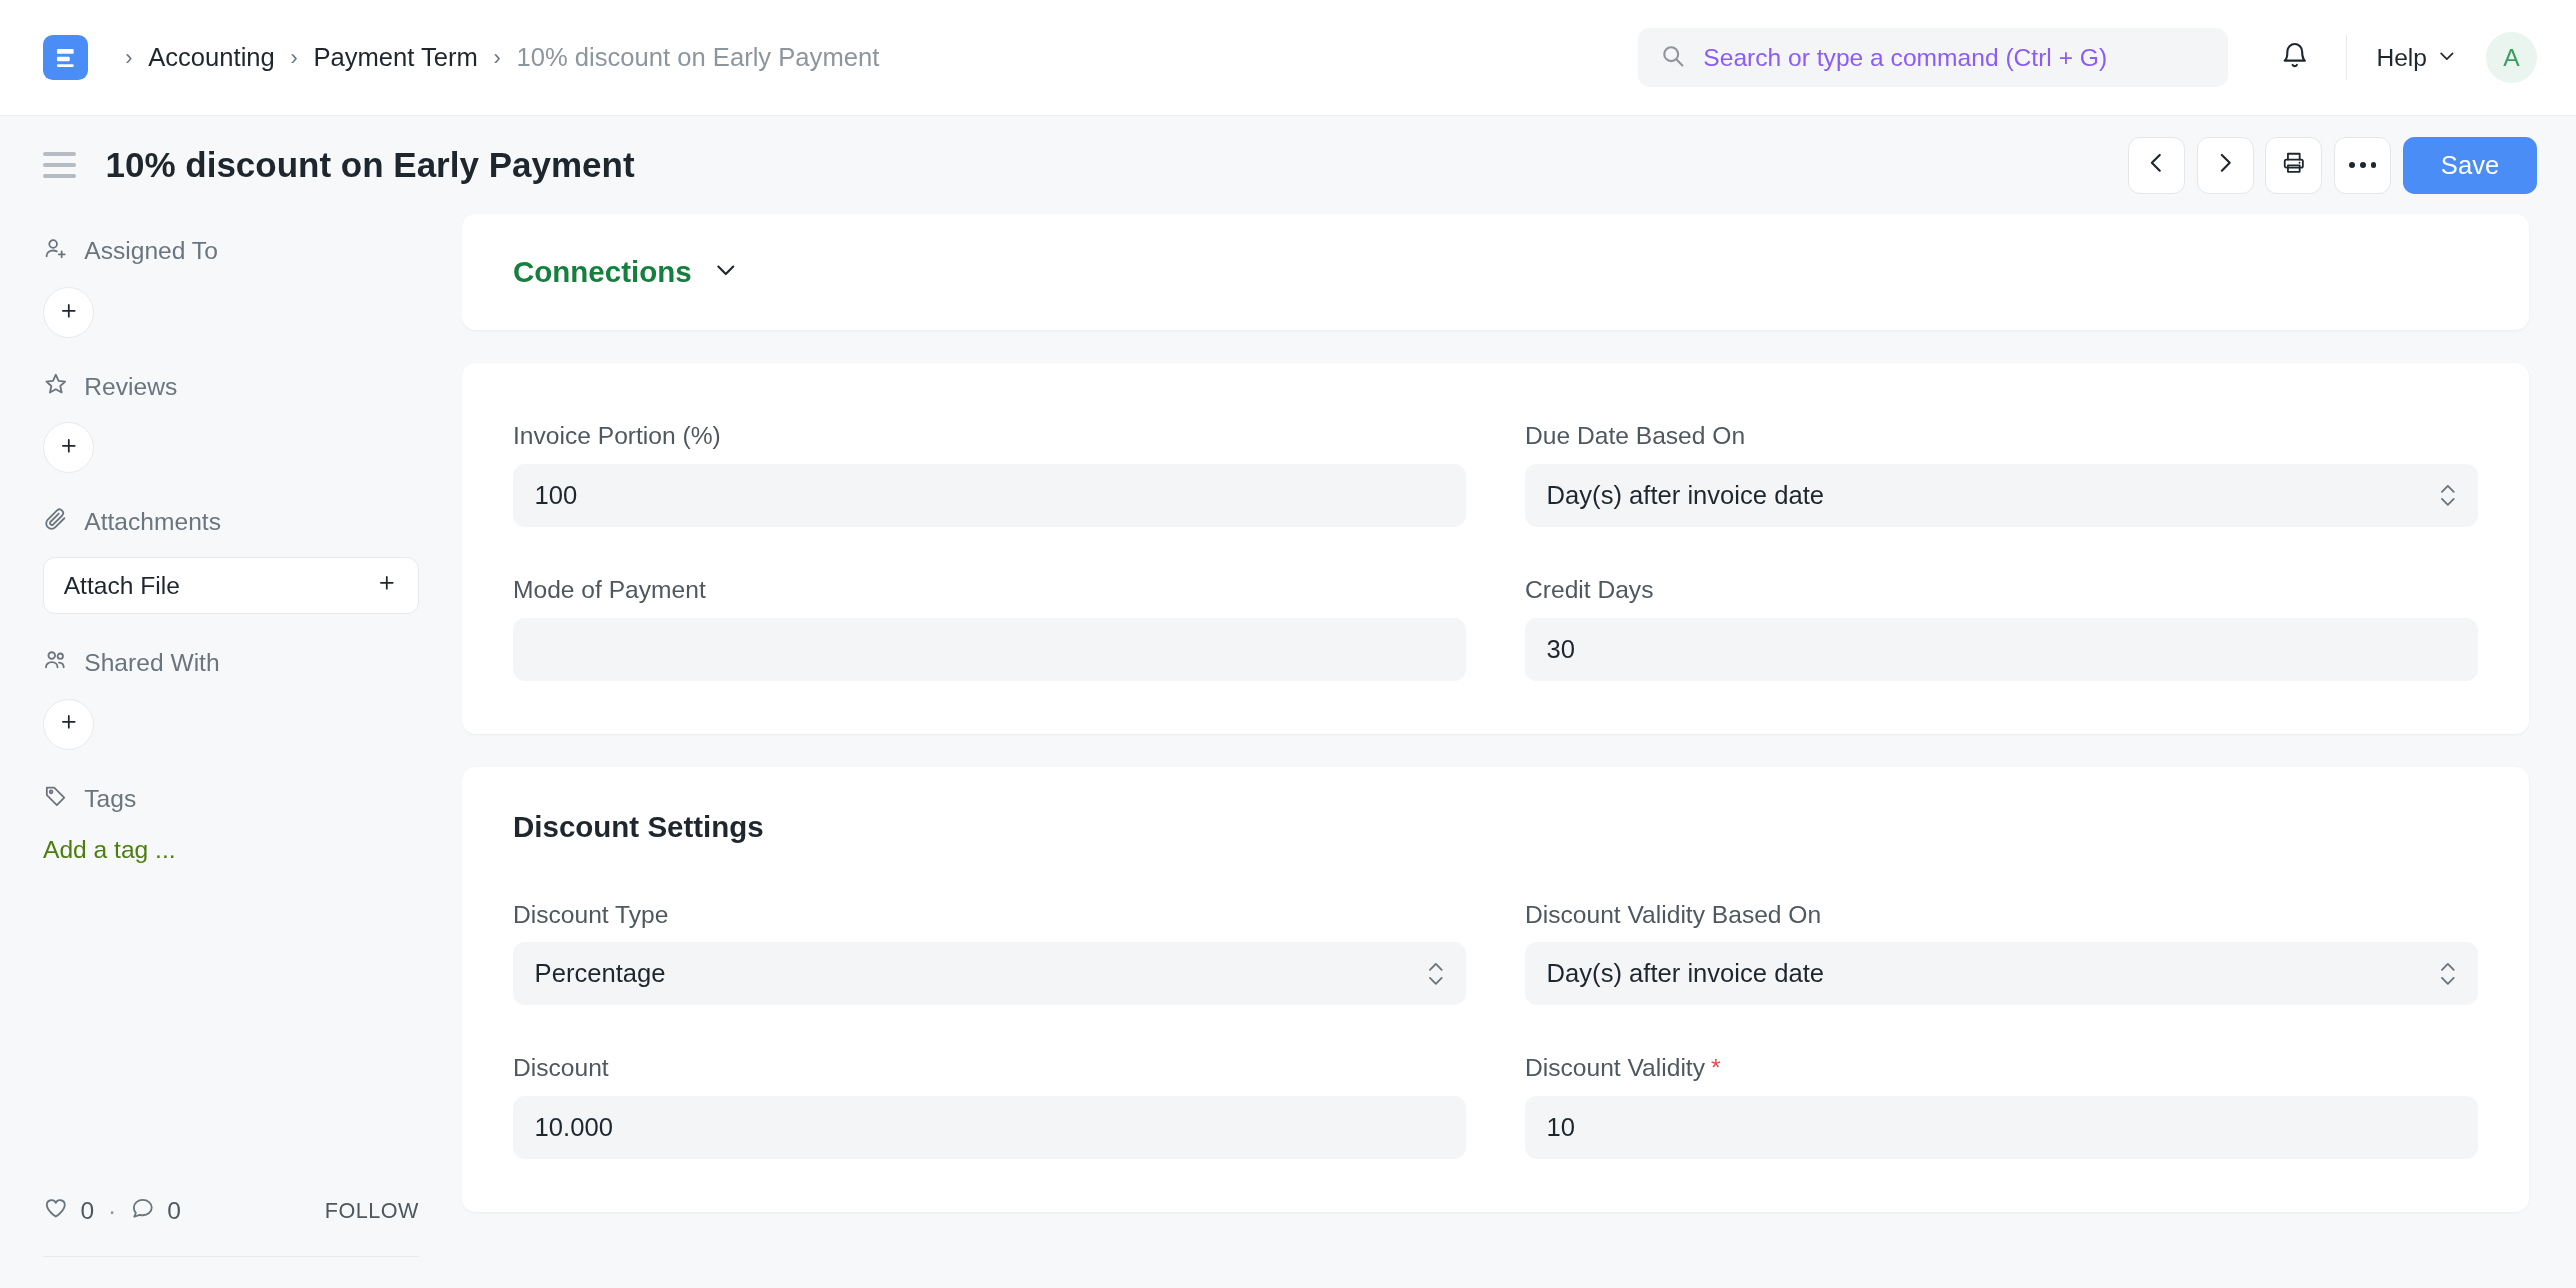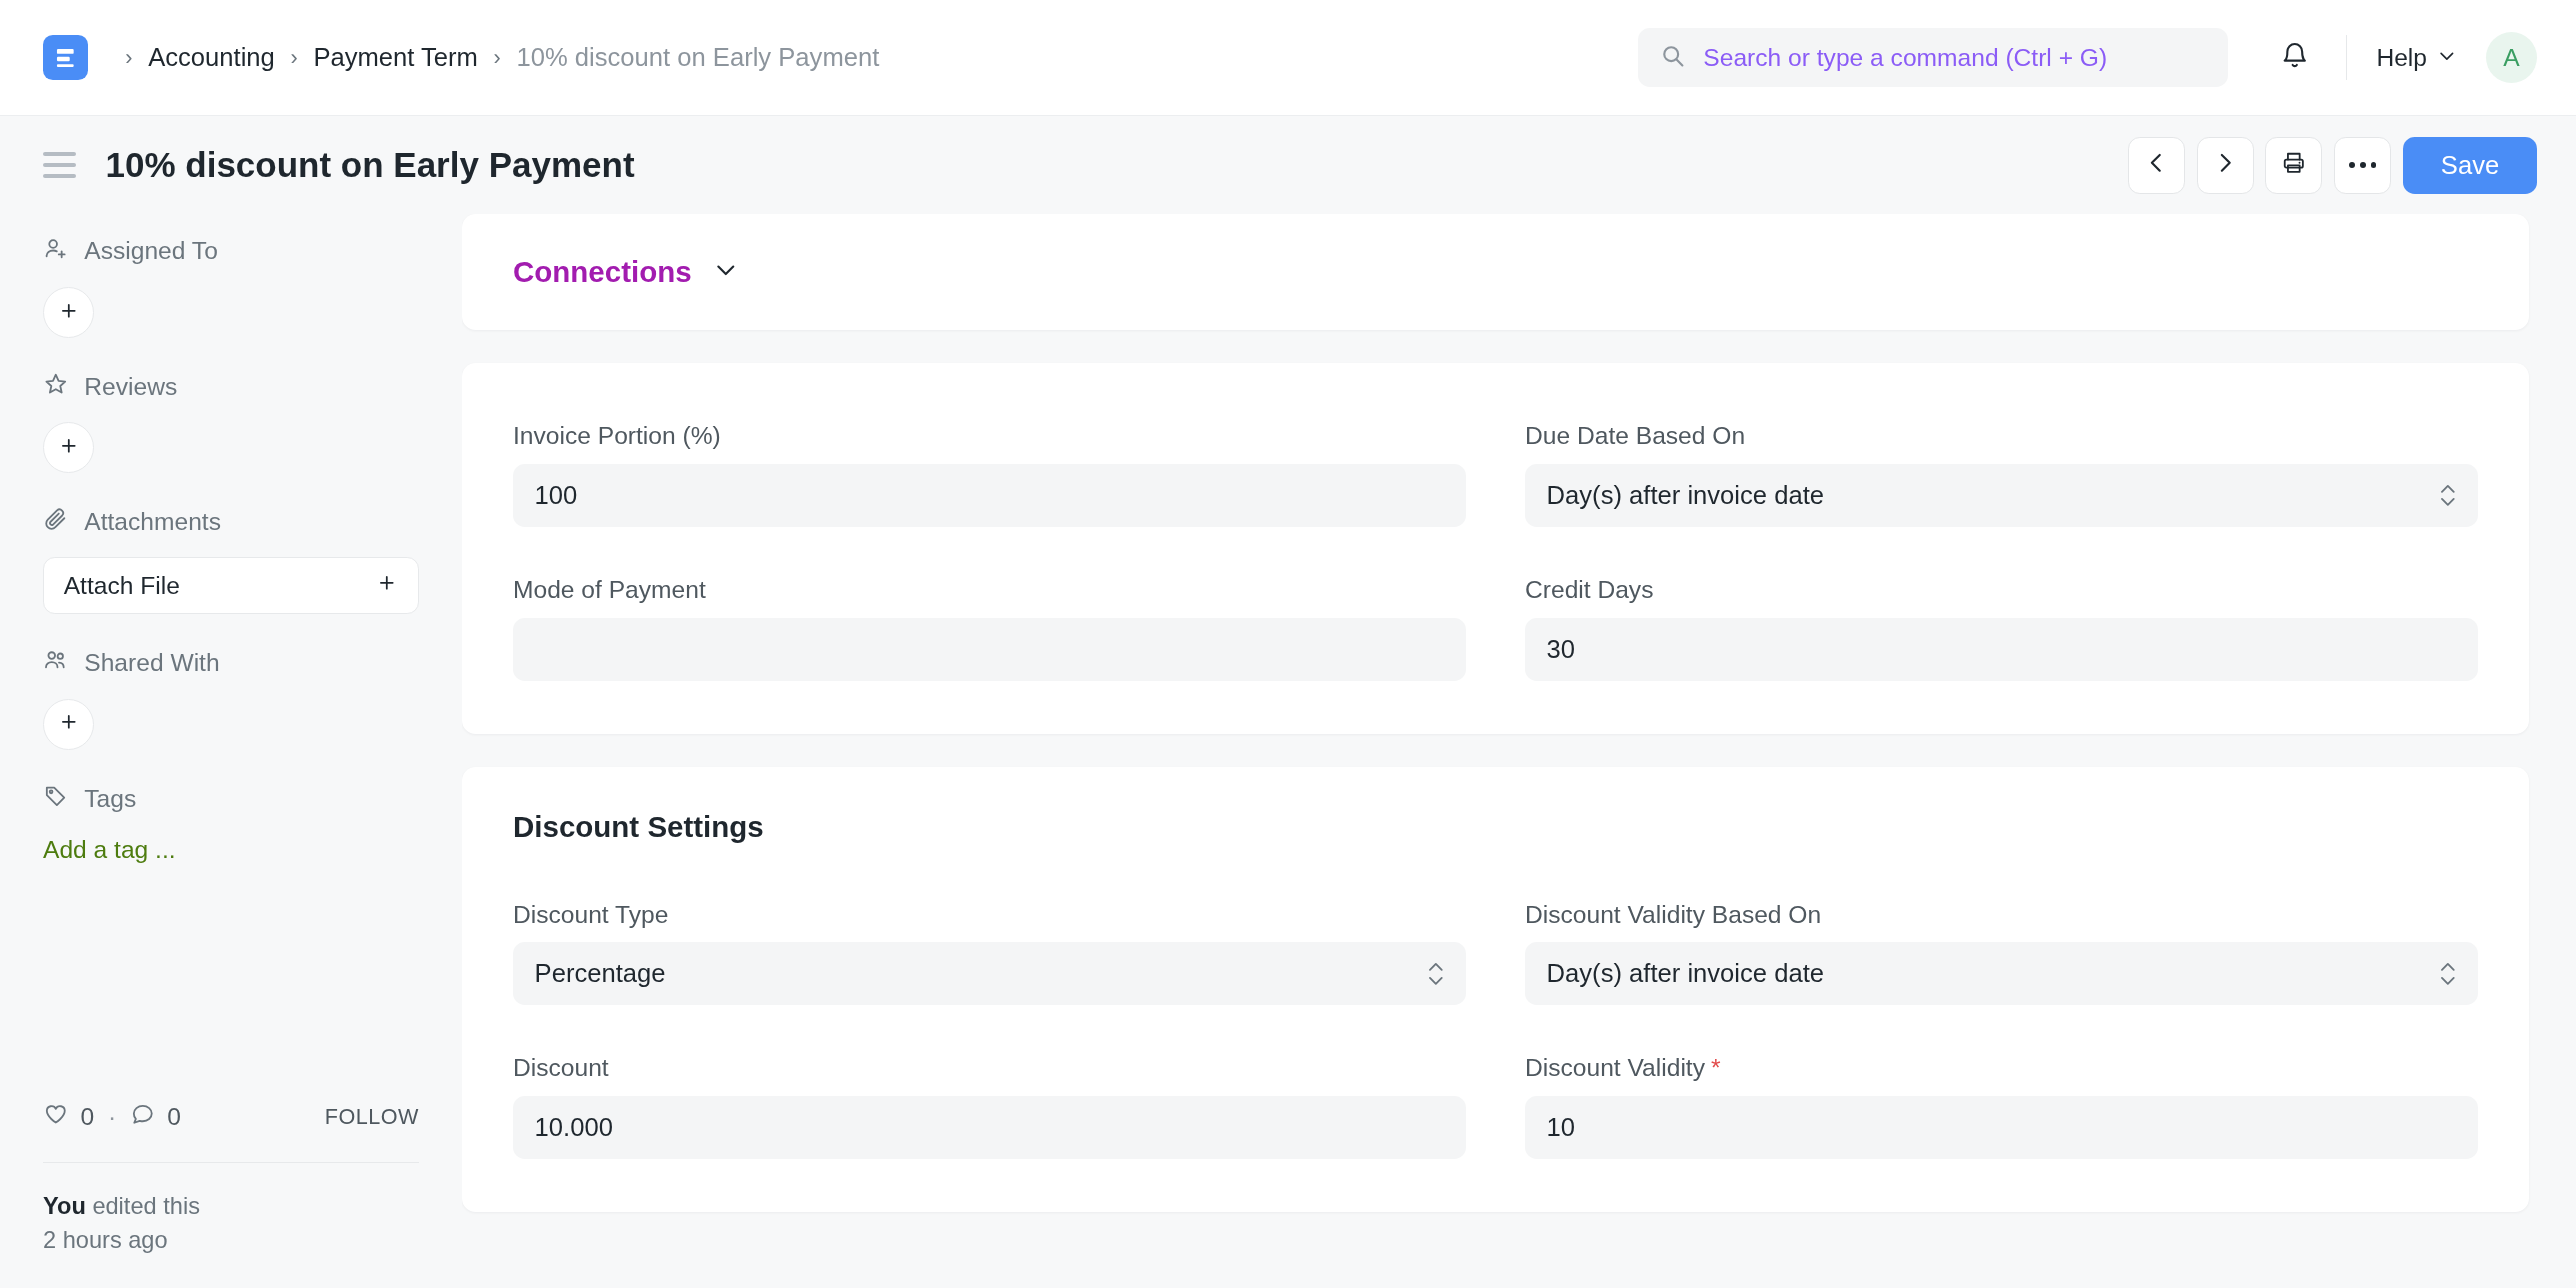--- a/index.html
+++ b/index.html
@@ -209,21 +209,21 @@
     box-shadow: 0 1px 2.9px rgba(16,24,40,0.05);
     margin-bottom: 33px;
   }
   .card.connections {
     padding: 41px 51px;
     display: flex; align-items: center; gap: 21.6px;
   }
   .card-title {
     font-size: 29.5px;
     font-weight: bold;
-    color: #a21caf;
+    color: #15803d;
   }
   .card.form { padding: 43px 51px 53px; }
   .grid {
     display: grid;
     grid-template-columns: 1fr 1fr;
     column-gap: 59px;
     row-gap: 33px;
   }
   .section-heading {
     font-size: 29.5px; font-weight: bold;
@@ -472,25 +472,20 @@
           <span>
             <svg width="25.6" height="25.6" viewBox="0 0 24 24" fill="none" stroke="#6b757d" stroke-width="1.7" stroke-linecap="round" stroke-linejoin="round">
                 <path d="M20.4 11.8c0 4-3.8 7.2-8.4 7.2-1 0-2-.15-2.9-.43L4 20.4l1.5-3.6A6.9 6.9 0 0 1 3.6 11.8c0-4 3.8-7.2 8.4-7.2s8.4 3.2 8.4 7.2z"></path>
               </svg>
           </span>
           <span>0</span>
         </span>
         <span class="follow">FOLLOW</span>
       </div>
       <div class="foot-divider"></div>
-      <div class="edited">
-        <b>You</b>
-        <span>edited this</span><br>
-        <span>2 hours ago</span>
-      </div>
     </div>
   </div>
 
   <div class="main">
 
     <div class="card connections">
       <span class="card-title">Connections</span>
       <span>
         <svg width="25.6" height="25.6" viewBox="0 0 24 24" fill="none" stroke="#1f272e" stroke-width="2" stroke-linecap="round" stroke-linejoin="round">
             <polyline points="5,9 12,16 19,9"></polyline>

